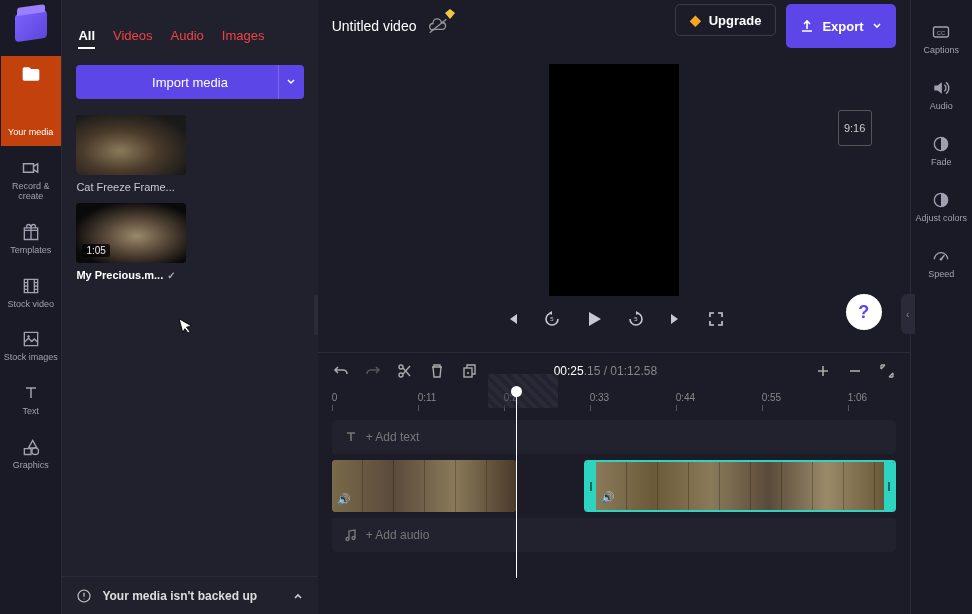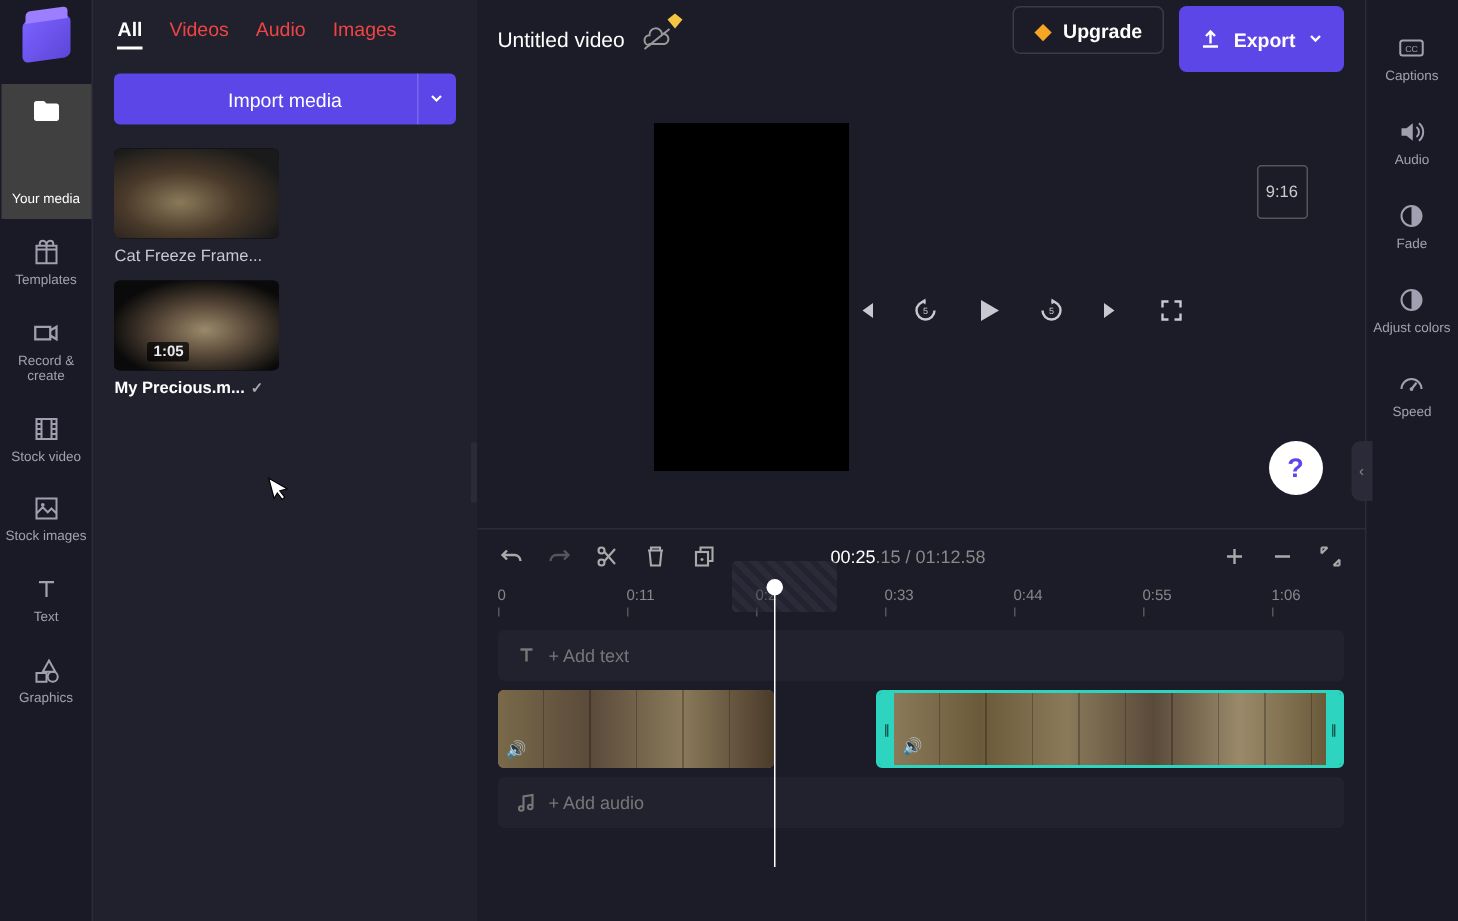--- a/index.html
+++ b/index.html
@@ -46,34 +46,34 @@
       flex-direction: column;
       align-items: center;
       gap: 4px;
       padding: 8px 2px;
       cursor: pointer;
       color: #a0a0b0;
       font-size: 9px;
       text-align: center;
       line-height: 1.1;
     }
-    .nav-item.active { color: #fff; background: #404040; gap: 44px; }
+    .nav-item.active { color: #fff; background: #c2410c; gap: 44px; }
     .nav-icon { width: 20px; height: 20px; fill: currentColor; }
     
     .media-panel {
       width: 262px;
       background: #21212e;
       display: flex;
       flex-direction: column;
       position: relative;
     }
     .media-tabs {
       display: flex;
       gap: 18px;
-      padding: 12px 16px 8px;
+      padding: 28px 16px 8px;
       font-size: 13px;
     }
     .media-tab { cursor: pointer; color: #ef4444; padding-bottom: 4px; }
     .media-tab.active { color: #fff; font-weight: 600; border-bottom: 2px solid #fff; }
     .import-btn {
       margin: 8px 14px;
       height: 34px;
       background: #5d46e8;
       color: #fff;
       border: none;
@@ -111,26 +111,26 @@
     }
     .thumb-img {
       position: absolute; inset: 0;
       background: radial-gradient(ellipse at 40% 60%, #8a7a5a 0%, #4a3a2a 40%, #1a1a1a 80%);
     }
     .thumb-img.b {
       background: radial-gradient(ellipse at 55% 55%, #9a8a6a 0%, #5a4a3a 35%, #0a0a0a 75%);
     }
     .duration {
       position: absolute;
-      left: 22px; bottom: 6px;
+      left: 6px; bottom: 6px;
       background: rgba(0,0,0,0.7);
       padding: 1px 4px;
       border-radius: 2px;
       font-size: 10px;
-      font-weight: 700;
+      font-weight: 400;
     }
     .media-name {
       font-size: 11px;
       color: #c8c8d0;
       margin-top: 6px;
       white-space: nowrap;
       overflow: hidden;
       text-overflow: ellipsis;
     }
     .media-name.sel { color: #fff; font-weight: 600; }
@@ -217,20 +217,21 @@
       align-items: center;
       gap: 8px;
       font-size: 13px;
       font-weight: 600;
       cursor: pointer;
     }
     
     .preview-area {
       height: 300px;
       display: flex;
+      flex-direction: column;
       align-items: center;
       justify-content: center;
       position: relative;
     }
     .preview-canvas {
       width: 130px; height: 232px;
       background: #000;
       margin-top: -8px;
     }
     .safe-zone {
@@ -446,29 +447,29 @@
   <div class="nav-rail">
     <div class="logo"></div>
     <div class="nav-item active">
       <svg class="nav-icon" viewBox="0 0 24 24">
           <path d="M10 4H4c-1.1 0-2 .9-2 2v12c0 1.1.9 2 2 2h16c1.1 0 2-.9 2-2V8c0-1.1-.9-2-2-2h-8l-2-2z"></path>
         </svg>
       <span>Your media</span>
     </div>
     <div class="nav-item">
       <svg class="nav-icon" viewBox="0 0 24 24">
+          <path fill="none" stroke="currentColor" stroke-width="1.8" d="M3 7h12v10H3z M15 10l5-3v10l-5-3z"></path>
+        </svg>
+      <span>Record &amp; create</span>
+    </div>
+    <div class="nav-item">
+      <svg class="nav-icon" viewBox="0 0 24 24">
           <path fill="none" stroke="currentColor" stroke-width="1.6" d="M4 10h16v11H4z M4 10V7h16v3 M12 7v14 M8 7c-2 0-2-4 1-4s3 4 3 4 M16 7c2 0 2-4-1-4s-3 4-3 4"></path>
         </svg>
       <span>Templates</span>
-    </div>
-    <div class="nav-item">
-      <svg class="nav-icon" viewBox="0 0 24 24">
-          <path fill="none" stroke="currentColor" stroke-width="1.8" d="M3 7h12v10H3z M15 10l5-3v10l-5-3z"></path>
-        </svg>
-      <span>Record &amp; create</span>
     </div>
     <div class="nav-item">
       <svg class="nav-icon" viewBox="0 0 24 24">
           <path fill="none" stroke="currentColor" stroke-width="1.6" d="M4 4h16v16H4z M8 4v16 M16 4v16 M4 8h4 M4 12h4 M4 16h4 M16 8h4 M16 12h4 M16 16h4"></path>
         </svg>
       <span>Stock video</span>
     </div>
     <div class="nav-item">
       <svg class="nav-icon" viewBox="0 0 24 24">
           <path fill="none" stroke="currentColor" stroke-width="1.6" d="M4 4h16v16H4z M4 16l5-5 4 4 3-3 4 4"></path>
@@ -521,20 +522,32 @@
         <div class="media-name sel">
           <span>My Precious.m...</span><span class="check">✓</span>
         </div>
       </div>
     </div>
     <div class="cursor-pointer">
       <svg width="14" height="18" viewBox="0 0 14 18">
           <path d="M1 1l0 14 3-3 2 5 2-1-2-5 5 0z" fill="#fff" stroke="#000" stroke-width="0.8"></path>
         </svg>
     </div>
+    <div class="backup-bar">
+      <svg width="16" height="16" viewBox="0 0 24 24">
+          <circle cx="12" cy="12" r="9" fill="none" stroke="#ccc" stroke-width="1.6"></circle>
+          <path d="M12 7v6 M12 16v1" stroke="#ccc" stroke-width="1.8"></path>
+        </svg>
+      <span style="font-weight:600">Your media isn't backed up</span>
+      <span class="caret">
+        <svg width="12" height="12" viewBox="0 0 12 12">
+            <path d="M3 8l3-3 3 3" fill="none" stroke="#ccc" stroke-width="1.6"></path>
+          </svg>
+      </span>
+    </div>
     <div class="collapse-handle">‹</div>
   </div>
 
   <div class="main">
     <div class="topbar">
       <div class="title-area">
         <div class="proj-title">Untitled video</div>
         <div class="cloud-icon">
           <svg width="20" height="16" viewBox="0 0 24 18">
               <path d="M6 14a4 4 0 010-8 5 5 0 0110-1 4 4 0 012 8H6z" fill="none" stroke="#999" stroke-width="1.6"></path>

